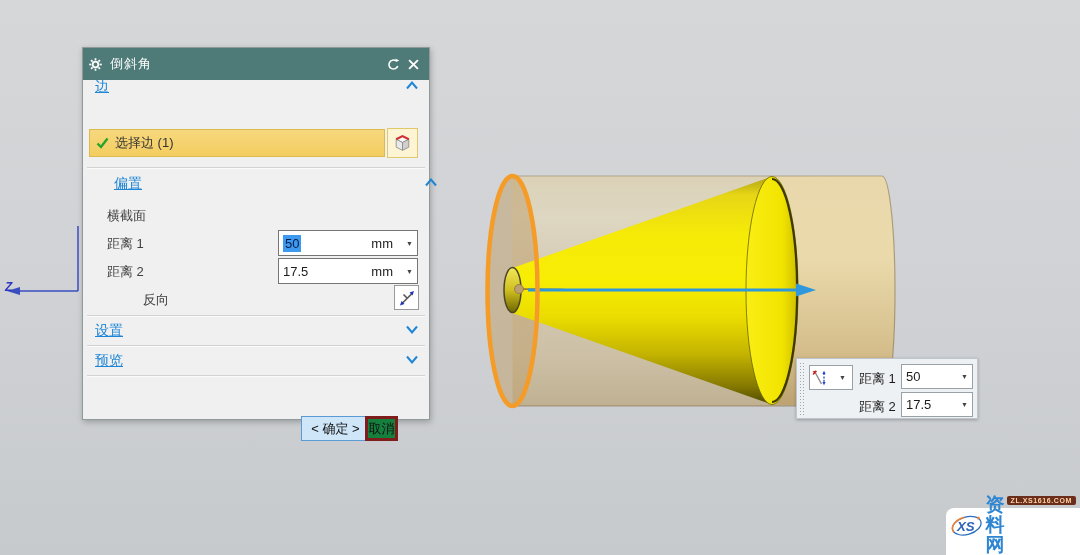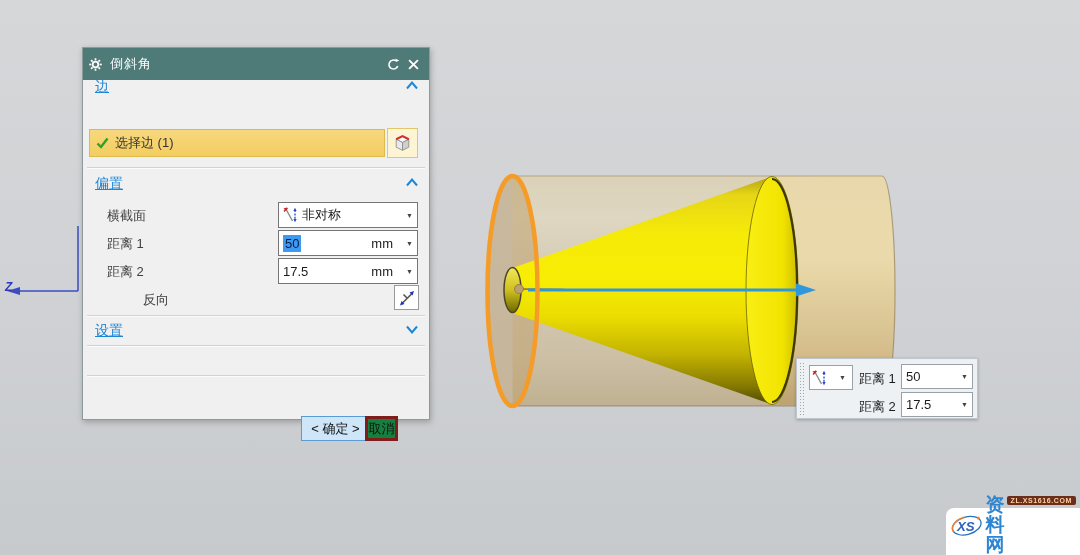--- a/index.html
+++ b/index.html
@@ -209,40 +209,28 @@
     <div class="cube-btn">
       <svg width="21" height="21" viewBox="0 0 20 20">
         <polygon points="10,3 16,6 10,9 4,6" fill="#fafafa" stroke="#8a8a8a" stroke-width="0.8"></polygon>
         <polygon points="4,6 10,9 10,16.5 4,13.5" fill="#e9e9e9" stroke="#8a8a8a" stroke-width="0.8"></polygon>
         <polygon points="16,6 16,13.5 10,16.5 10,9" fill="#cfcfcf" stroke="#8a8a8a" stroke-width="0.8"></polygon>
         <path d="M 4,6 L 10,3 L 16,6" fill="none" stroke="#d03030" stroke-width="2"></path>
       </svg>
     </div>
     <div class="sep" style="top:96px;"></div>
 
-    <div class="grp-head" style="top:102px;">
+    <div class="grp-head" style="top:102px;margin-left:19px;">
       <span class="gt">偏置</span>
       <svg class="chev" width="14" height="11" viewBox="0 0 14 11">
         <polyline points="2,8.5 7,2.5 12,8.5" fill="none" stroke="#1f86d6" stroke-width="2"></polyline>
       </svg>
     </div>
 
     <span class="fld-label" style="top:136px;">横截面</span>
-    <div class="combo" style="top:131px;">
-      <svg class="ic" width="15" height="16" viewBox="0 0 15 16">
-        <line x1="3.5" y1="3" x2="9.5" y2="14" stroke="#8a8a8a" stroke-width="1.4"></line>
-        <line x1="1" y1="4.5" x2="4.5" y2="1" stroke="#cc2222" stroke-width="1.4"></line>
-        <polygon points="0.5,1.5 4,0.5 3,4" fill="#cc2222"></polygon>
-        <line x1="12" y1="3" x2="12" y2="13" stroke="#2244cc" stroke-width="1.3" stroke-dasharray="2,1.4"></line>
-        <polygon points="10.4,4 12,0.8 13.6,4" fill="#2244cc"></polygon>
-        <polygon points="10.4,12 12,15.2 13.6,12" fill="#2244cc"></polygon>
-      </svg>
-      <span>非对称</span>
-      <span class="caret">▼</span>
-    </div>
 
     <span class="fld-label" style="top:164px;">距离 1</span>
     <div class="num-input" style="top:159px;">
       <span class="val selected">50</span>
       <span class="unit">mm</span>
       <span class="caret">▼</span>
     </div>
 
     <span class="fld-label" style="top:192px;">距离 2</span>
     <div class="num-input" style="top:187px;">
@@ -263,20 +251,26 @@
     <div class="sep" style="top:244px;"></div>
 
     <div class="grp-head" style="top:249px;">
       <span class="gt">设置</span>
       <svg class="chev" width="14" height="11" viewBox="0 0 14 11">
         <polyline points="2,2.5 7,8.5 12,2.5" fill="none" stroke="#1f86d6" stroke-width="2"></polyline>
       </svg>
     </div>
     <div class="sep" style="top:274px;"></div>
 
+    <div class="grp-head" style="top:279px;">
+      <span class="gt">预览</span>
+      <svg class="chev" width="14" height="11" viewBox="0 0 14 11">
+        <polyline points="2,2.5 7,8.5 12,2.5" fill="none" stroke="#1f86d6" stroke-width="2"></polyline>
+      </svg>
+    </div>
     <div class="sep" style="top:304px;"></div>
 
     <div class="btn-row">
       <div class="btn ok">&lt; 确定 &gt;</div>
       <div class="btn cancel">取消</div>
     </div>
   </div>
 </div>
 
 <div class="mini">

